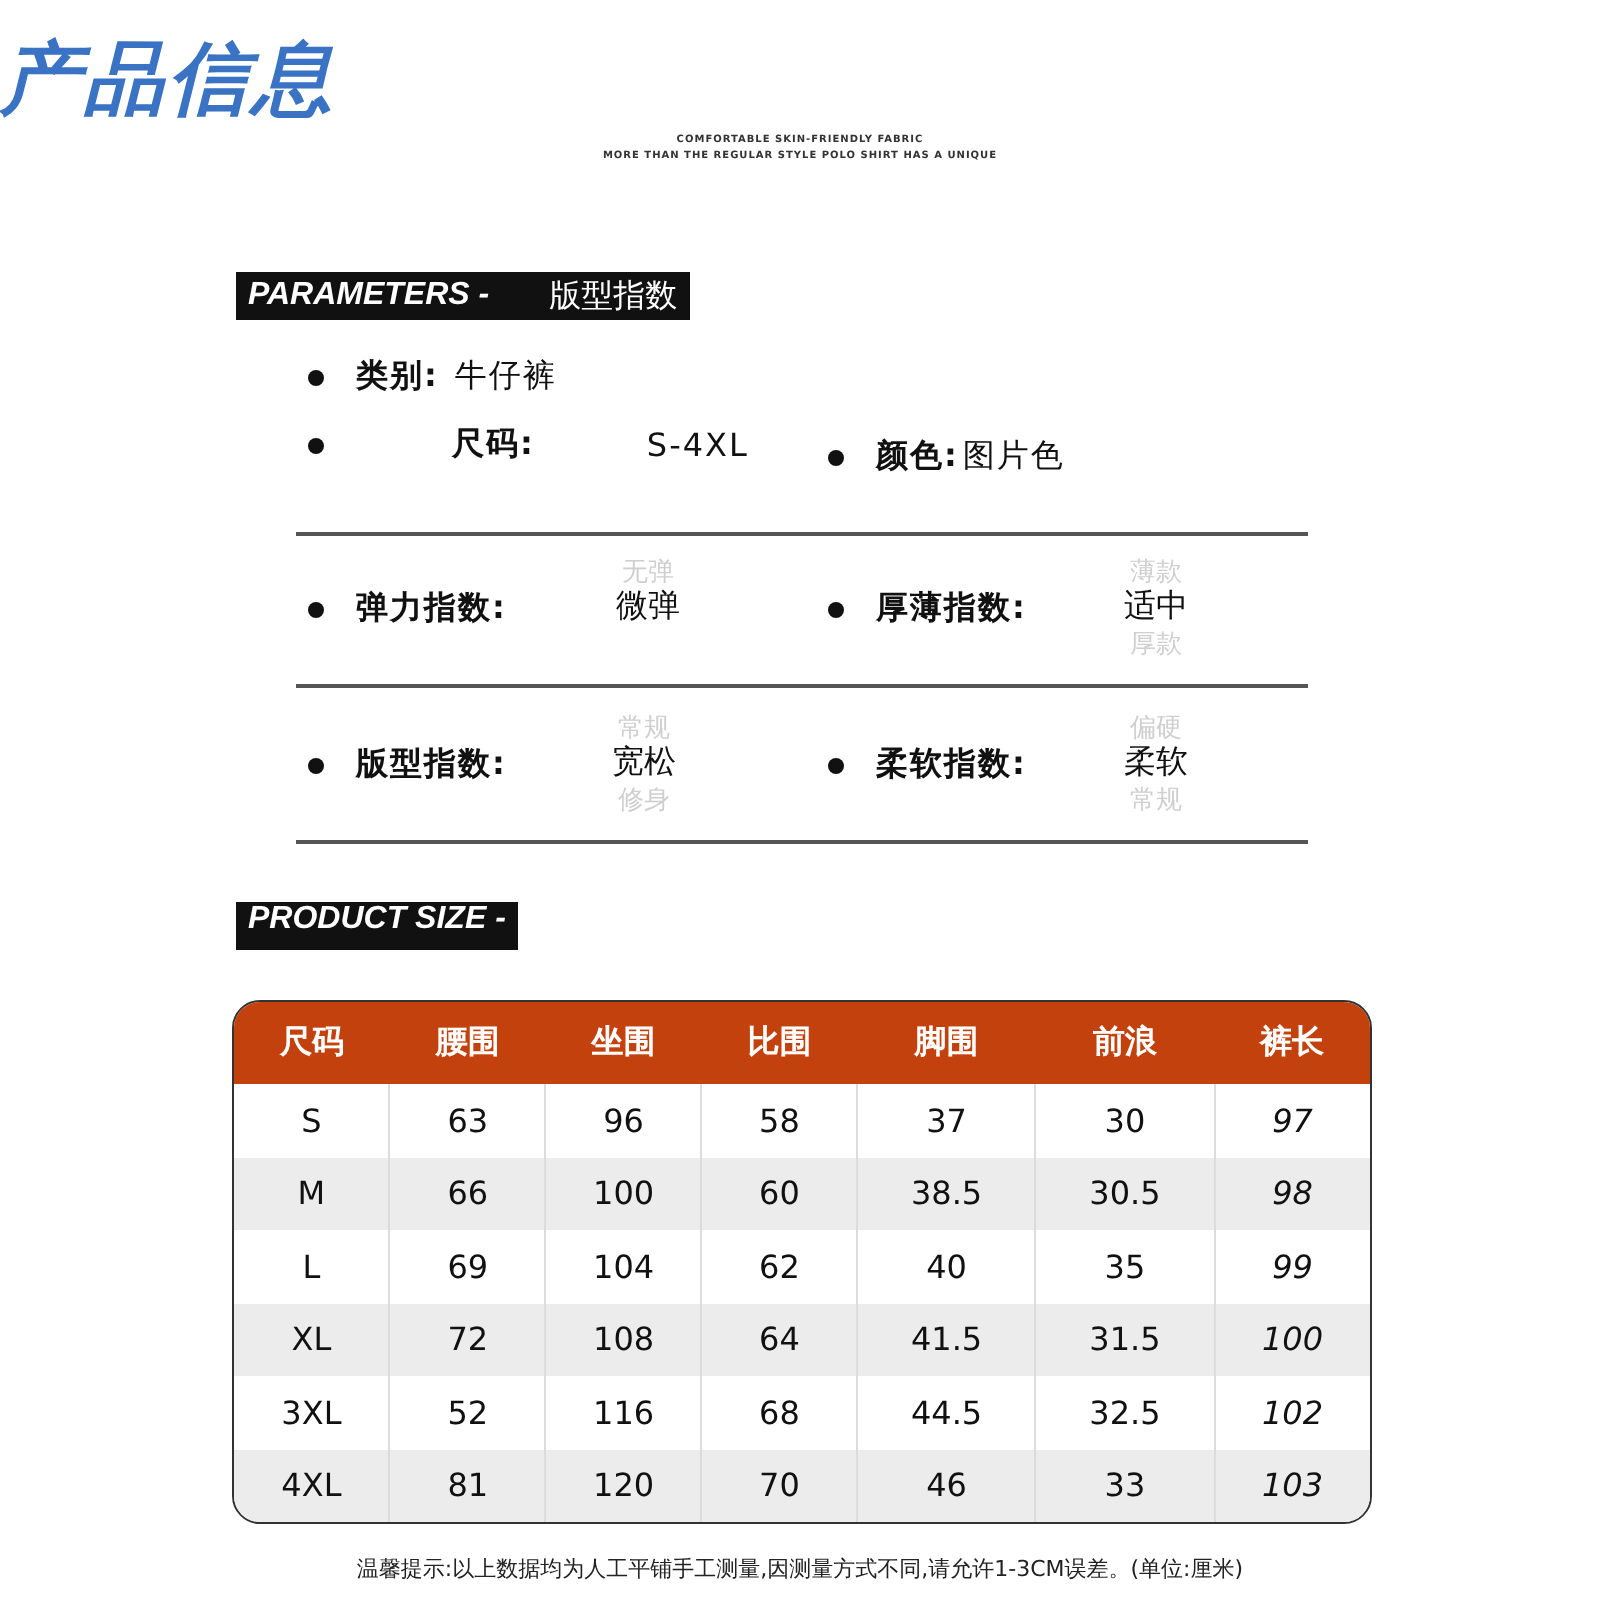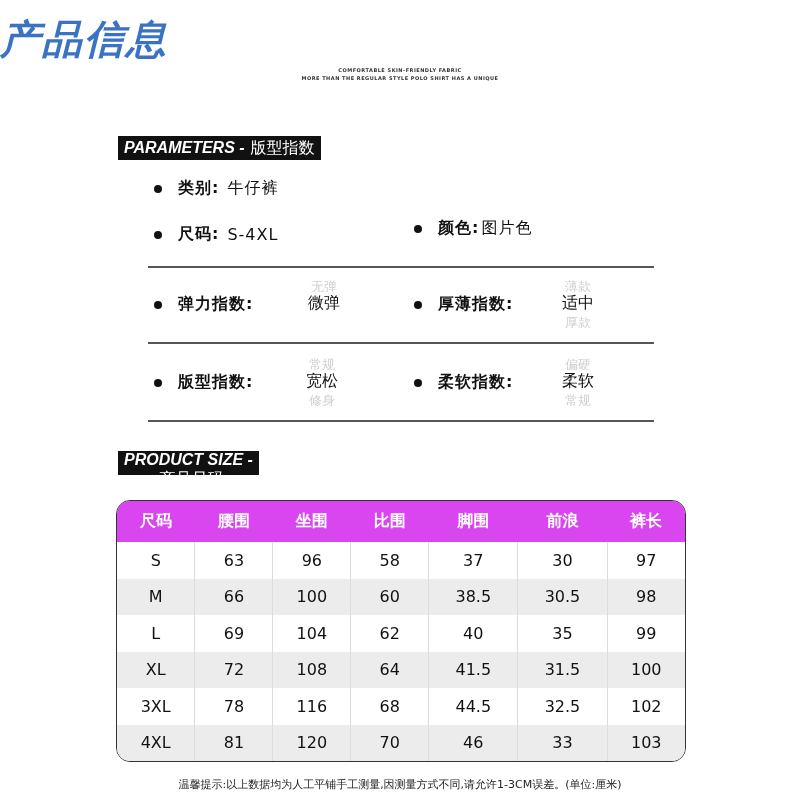--- a/index.html
+++ b/index.html
@@ -12,21 +12,21 @@
   }
   .subtitle {
     position: absolute; left: 0; right: 0; text-align: center;
     font-size: 5px; font-weight: bold; color: #333; letter-spacing: 0.5px;
   }
   .sub1 { top: 67px; }
   .sub2 { top: 75px; }
 
   .section-tag {
     position: absolute; left: 118px; height: 24px; background: #111; color: #fff;
-    display: flex; align-items: center; padding: 0 6px;
+    display: flex; align-items: center; padding: 0 6px; gap: 24px;
   }
   .section-tag .en { font-size: 16px; font-weight: bold; font-style: italic; font-family: "Liberation Sans", sans-serif; }
   .section-tag .cn { font-size: 16px; margin-left: 6px; }
 
   .bullet {
     position: absolute; display: flex; align-items: center; font-size: 16px;
   }
   .dot { width: 8px; height: 8px; border-radius: 50%; background: #111; margin-right: 16px; }
   .bullet .lbl { font-weight: bold; letter-spacing: 1px; }
   .bullet .val { margin-left: 8px; letter-spacing: 1px; }
@@ -35,26 +35,26 @@
 
   .scale { position: absolute; text-align: center; width: 60px; }
   .scale .faint { font-size: 13px; color: #cfcfcf; line-height: 18px; height: 14px; overflow: hidden; }
   .scale .sel { font-size: 16px; color: #111; line-height: 22px; }
 
   .table-wrap {
     position: absolute; left: 116px; top: 500px; width: 570px; height: 262px;
     border: 1.5px solid #333; border-radius: 14px; overflow: hidden;
   }
   table { width: 100%; border-collapse: collapse; height: 100%; }
-  thead tr { background: #d946ef; color: #fff; height: 41px; }
+  thead tr { background: #c2410c; color: #fff; height: 41px; }
   thead th { font-size: 16px; font-weight: bold; }
   tbody tr { height: 29.5px; }
   tbody tr:nth-child(even) { background: #ececec; }
   td { text-align: center; font-size: 16px; border-right: 1px solid #dcdcdc; font-family: "DejaVu Sans", sans-serif; }
-  td:last-child { border-right: none; }
+  td:last-child { border-right: none; font-style: italic; }
 
   .note {
     position: absolute; left: 0; right: 0; top: 777px; text-align: center; font-size: 11px; color: #222;
   }
 </style>
 </head>
 <body>
 
 <div class="title">产品信息</div>
 <div class="subtitle sub1">COMFORTABLE SKIN-FRIENDLY FABRIC</div>
@@ -63,21 +63,21 @@
 <div class="section-tag" style="top:136px;">
   <span class="en">PARAMETERS -</span>
   <span class="cn">版型指数</span>
 </div>
 
 <div class="bullet" style="left:154px; top:178px;">
   <span class="dot"></span>
   <span class="lbl">类别:</span>
   <span class="val">牛仔裤</span>
 </div>
-<div class="bullet" style="left:154px; top:224px;">
+<div class="bullet" style="left:154px; top:212px;gap:48px;">
   <span class="dot"></span>
   <span class="lbl">尺码:</span>
   <span class="val">S-4XL</span>
 </div>
 <div class="bullet" style="left:414px; top:218px;">
   <span class="dot"></span>
   <span class="lbl">颜色:</span>
   <span class="val" style="margin-left:2px">图片色</span>
 </div>
 
@@ -177,21 +177,21 @@
         <td>XL</td>
         <td>72</td>
         <td>108</td>
         <td>64</td>
         <td>41.5</td>
         <td>31.5</td>
         <td>100</td>
       </tr>
       <tr>
         <td>3XL</td>
-        <td>78</td>
+        <td>52</td>
         <td>116</td>
         <td>68</td>
         <td>44.5</td>
         <td>32.5</td>
         <td>102</td>
       </tr>
       <tr>
         <td>4XL</td>
         <td>81</td>
         <td>120</td>

